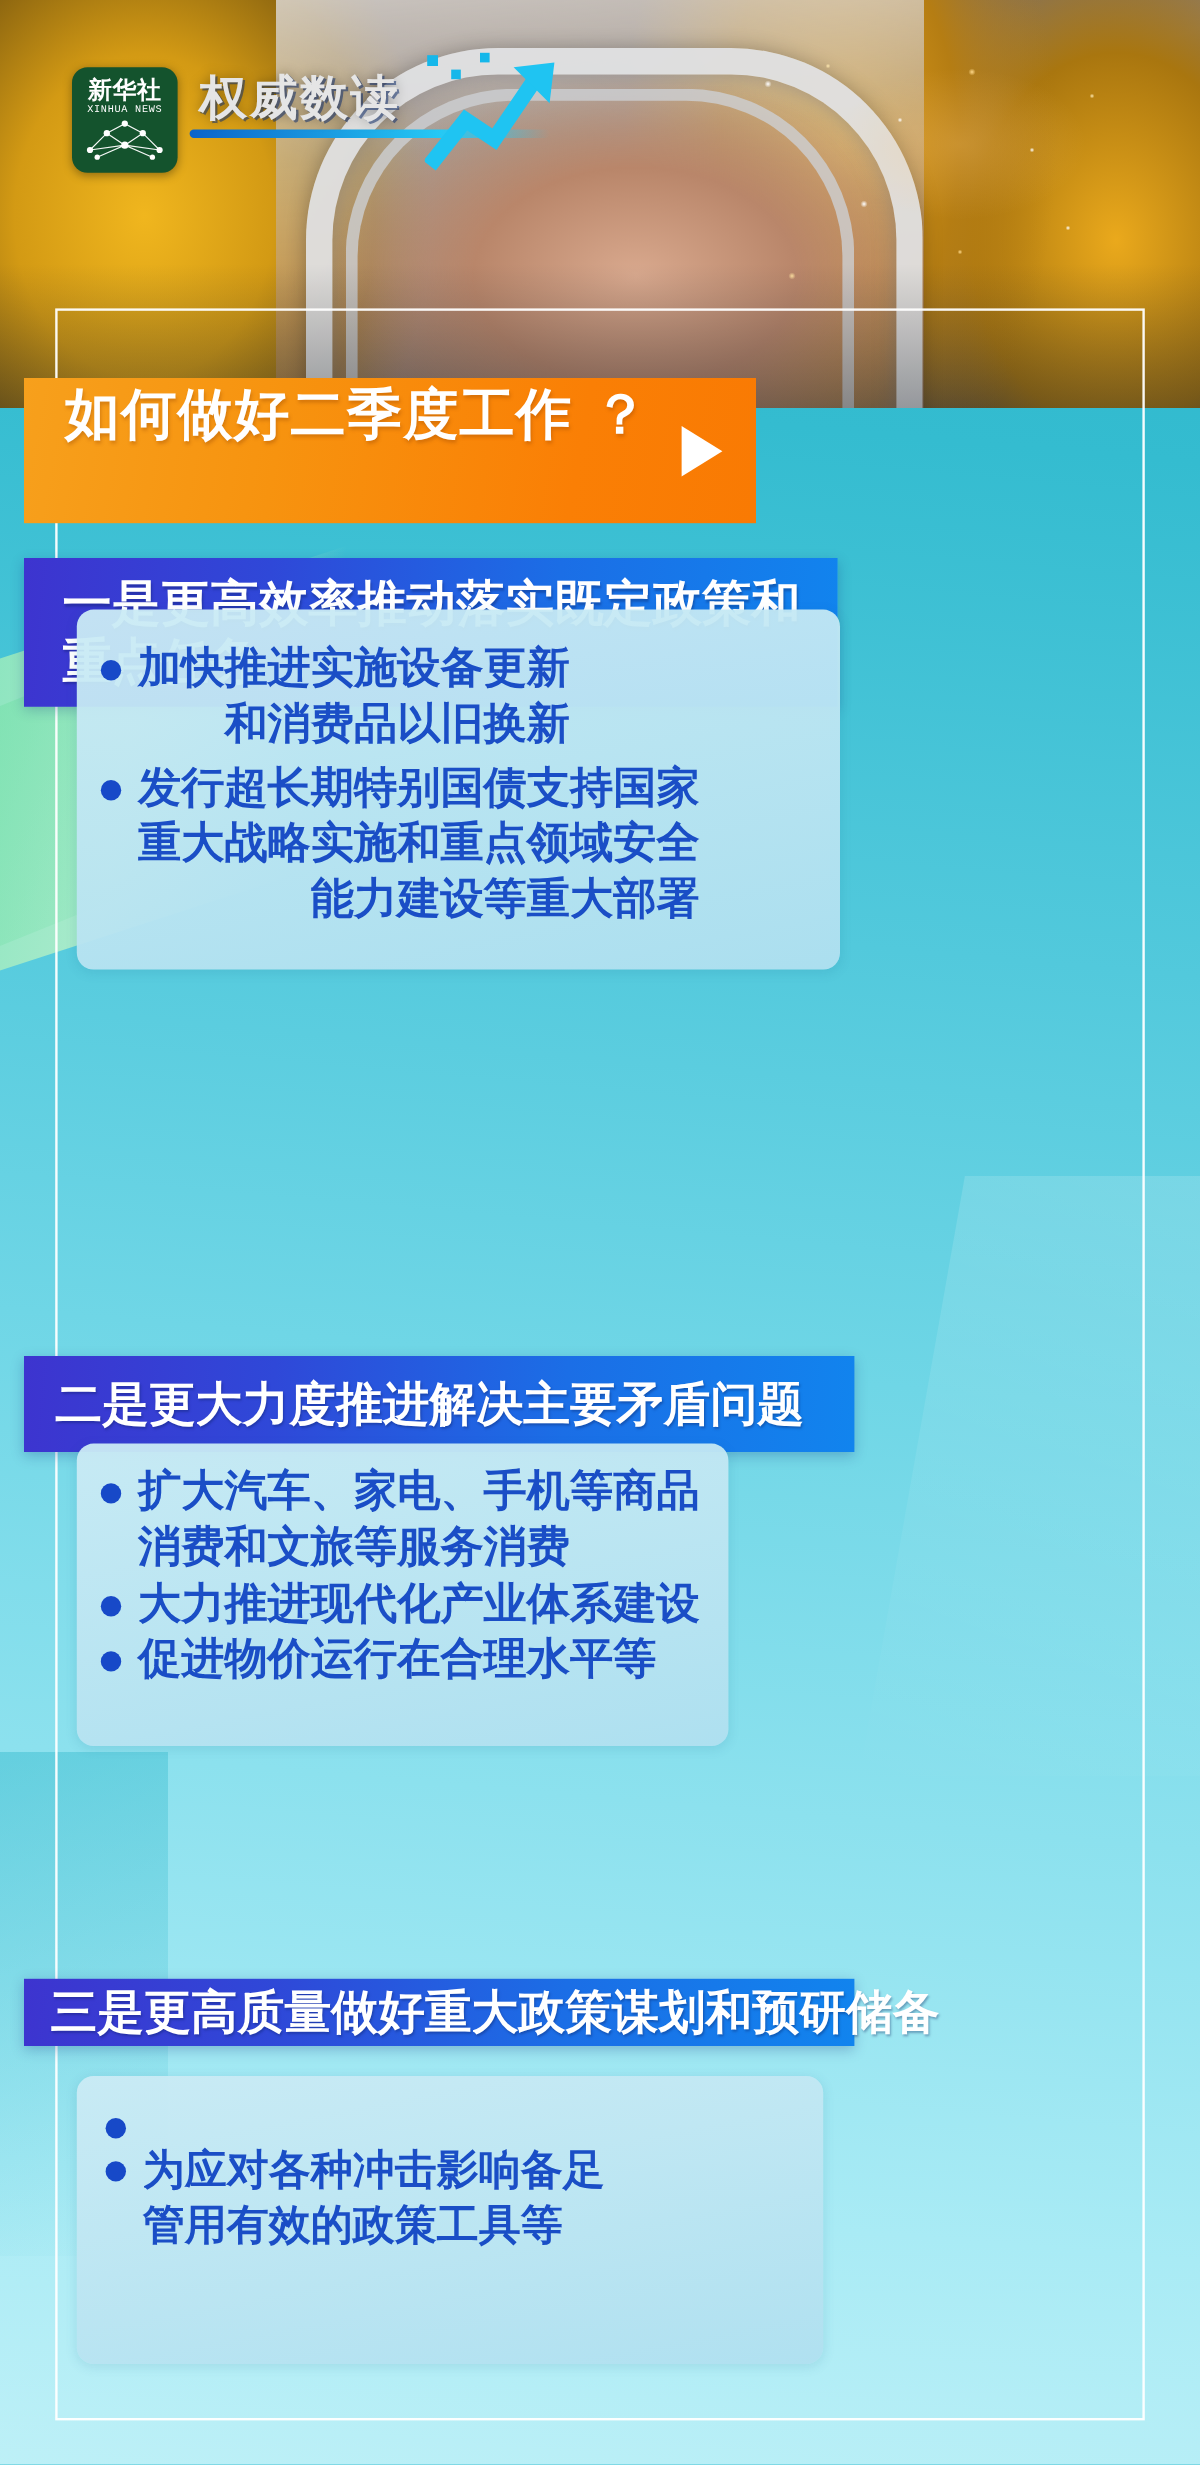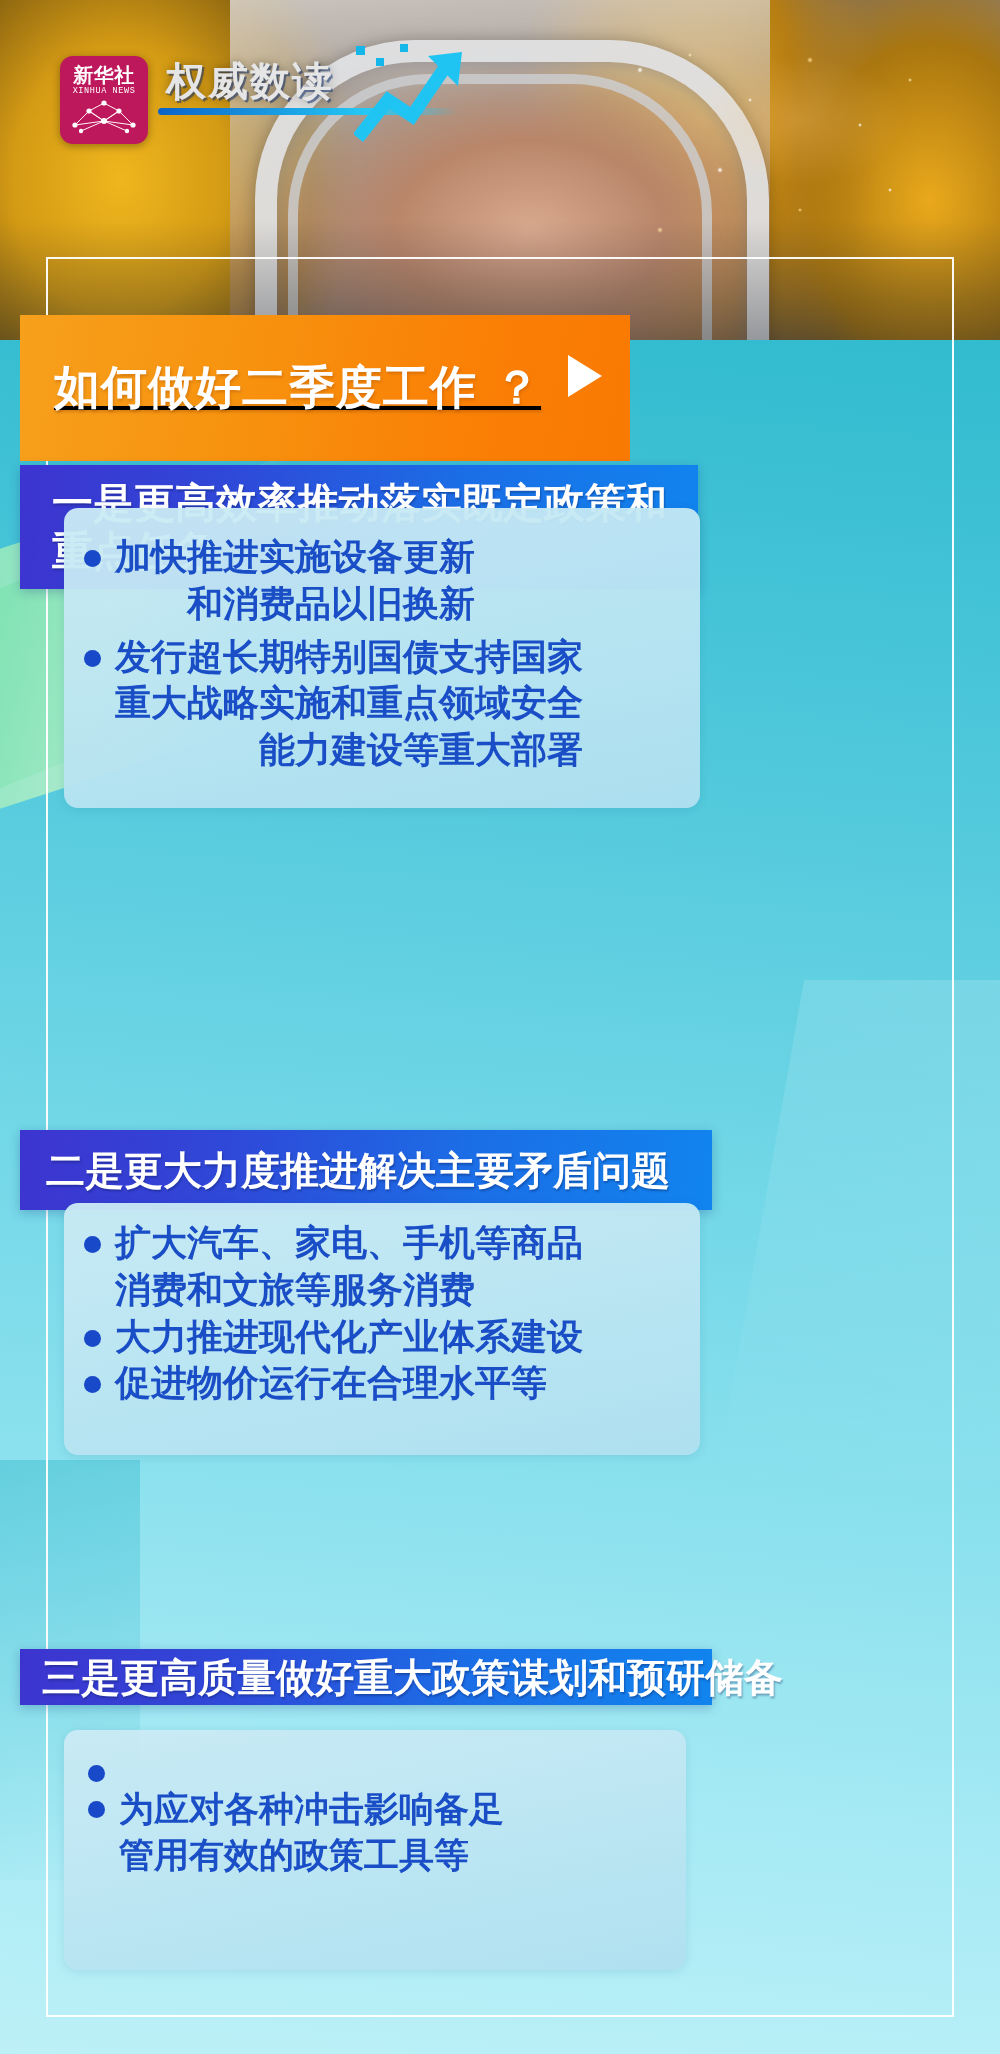--- a/index.html
+++ b/index.html
@@ -79,21 +79,21 @@
       radial-gradient(circle 2px at 290px 160px,#fff,rgba(255,255,255,0)),
       radial-gradient(circle 3px at 60px 200px,#ffe0a0,rgba(255,255,255,0)),
       radial-gradient(ellipse 150px 90px at 200px 90px,rgba(255,200,120,.28),rgba(255,170,80,0) 70%);
   }
   .hero-dark{position:absolute;left:0;bottom:0;width:1000px;height:120px;
     background:linear-gradient(180deg,rgba(20,25,35,0) 0%,rgba(18,30,45,.35) 100%);}
 
   
   .logo{
     position:absolute;left:60px;top:56px;width:88px;height:88px;border-radius:13px;
-    background:#be185d;box-shadow:0 2px 8px rgba(0,0,0,.35);
+    background:#14532d;box-shadow:0 2px 8px rgba(0,0,0,.35);
     display:flex;flex-direction:column;align-items:center;justify-content:flex-start;
     padding-top:8px;box-sizing:border-box;
   }
   .logo-cn{color:#fff;font-size:20px;font-weight:700;letter-spacing:.5px;line-height:1.1;
     font-family:"DejaVu Sans","Liberation Sans",sans-serif;}
   .logo-en{color:#fff;font-size:8.5px;letter-spacing:.6px;margin-top:0;
     font-family:Liberation Mono, monospace;}
   .logo-net{margin-top:3px;}
 
   
@@ -111,23 +111,23 @@
 
   
   .frame{
     position:absolute;left:46px;top:257px;width:908px;height:1760px;
     border:2px solid rgba(255,255,255,.95);border-top:2px solid rgba(255,255,255,.95);
     box-sizing:border-box;pointer-events:none;
   }
 
   
   .title-bar{
-    position:absolute;left:20px;top:315px;width:610px;height:146px;
+    position:absolute;left:20px;top:315px;width:610px;height:121px;
     background:linear-gradient(100deg,#f7a01c 0%,#f7930f 35%,#fa7f05 75%,#f97a03 100%);
-    display:flex;align-items:center;text-decoration:underline;
+    display:flex;align-items:flex-start;
   }
   .title-text{
     color:#fff;font-size:46px;font-weight:700;letter-spacing:1px;margin-left:34px;
     font-family:"DejaVu Serif","Liberation Serif",serif;white-space:nowrap;
     text-shadow:1px 2px 3px rgba(140,60,0,.3);
   }
   .play-tri{
     position:absolute;left:548px;top:40px;width:0;height:0;
     border-left:34px solid #ffffff;border-top:21px solid transparent;border-bottom:21px solid transparent;
   }
@@ -162,21 +162,21 @@
   
   #sec1-head{top:465px;width:678px;height:124px;padding:0 0 0 32px;box-sizing:border-box;}
   #sec1-head .sec-head-text{font-size:41px;line-height:1.18;}
   #sec1-box{left:64px;top:508px;width:636px;height:300px;}
   #sec1-list{position:absolute;left:20px;top:25px;width:600px;text-align:right;}
   #sec1-list .btxt{font-size:36px;}
 
   
   #sec2-head{top:1130px;width:692px;height:80px;padding:0 0 0 26px;box-sizing:border-box;}
   #sec2-head .sec-head-text{font-size:39px;line-height:1.1;white-space:nowrap;}
-  #sec2-box{left:64px;top:1203px;width:636px;height:252px;}
+  #sec2-box{left:64px;top:1203px;width:543px;height:252px;}
   #sec2-list{position:absolute;left:20px;top:16px;width:610px;}
   #sec2-list .btxt{font-size:36px;}
 
   
   #sec3-head{top:1649px;width:692px;height:56px;padding:0 0 0 22px;box-sizing:border-box;}
   #sec3-head .sec-head-text{font-size:39px;line-height:1.1;white-space:nowrap;}
   #sec3-box{left:64px;top:1730px;width:622px;height:240px;}
   #sec3-list{position:absolute;left:24px;top:20px;width:590px;}
   #sec3-list .btxt{font-size:35px;}
   #sec3-list .dot{margin-top:15px;}

